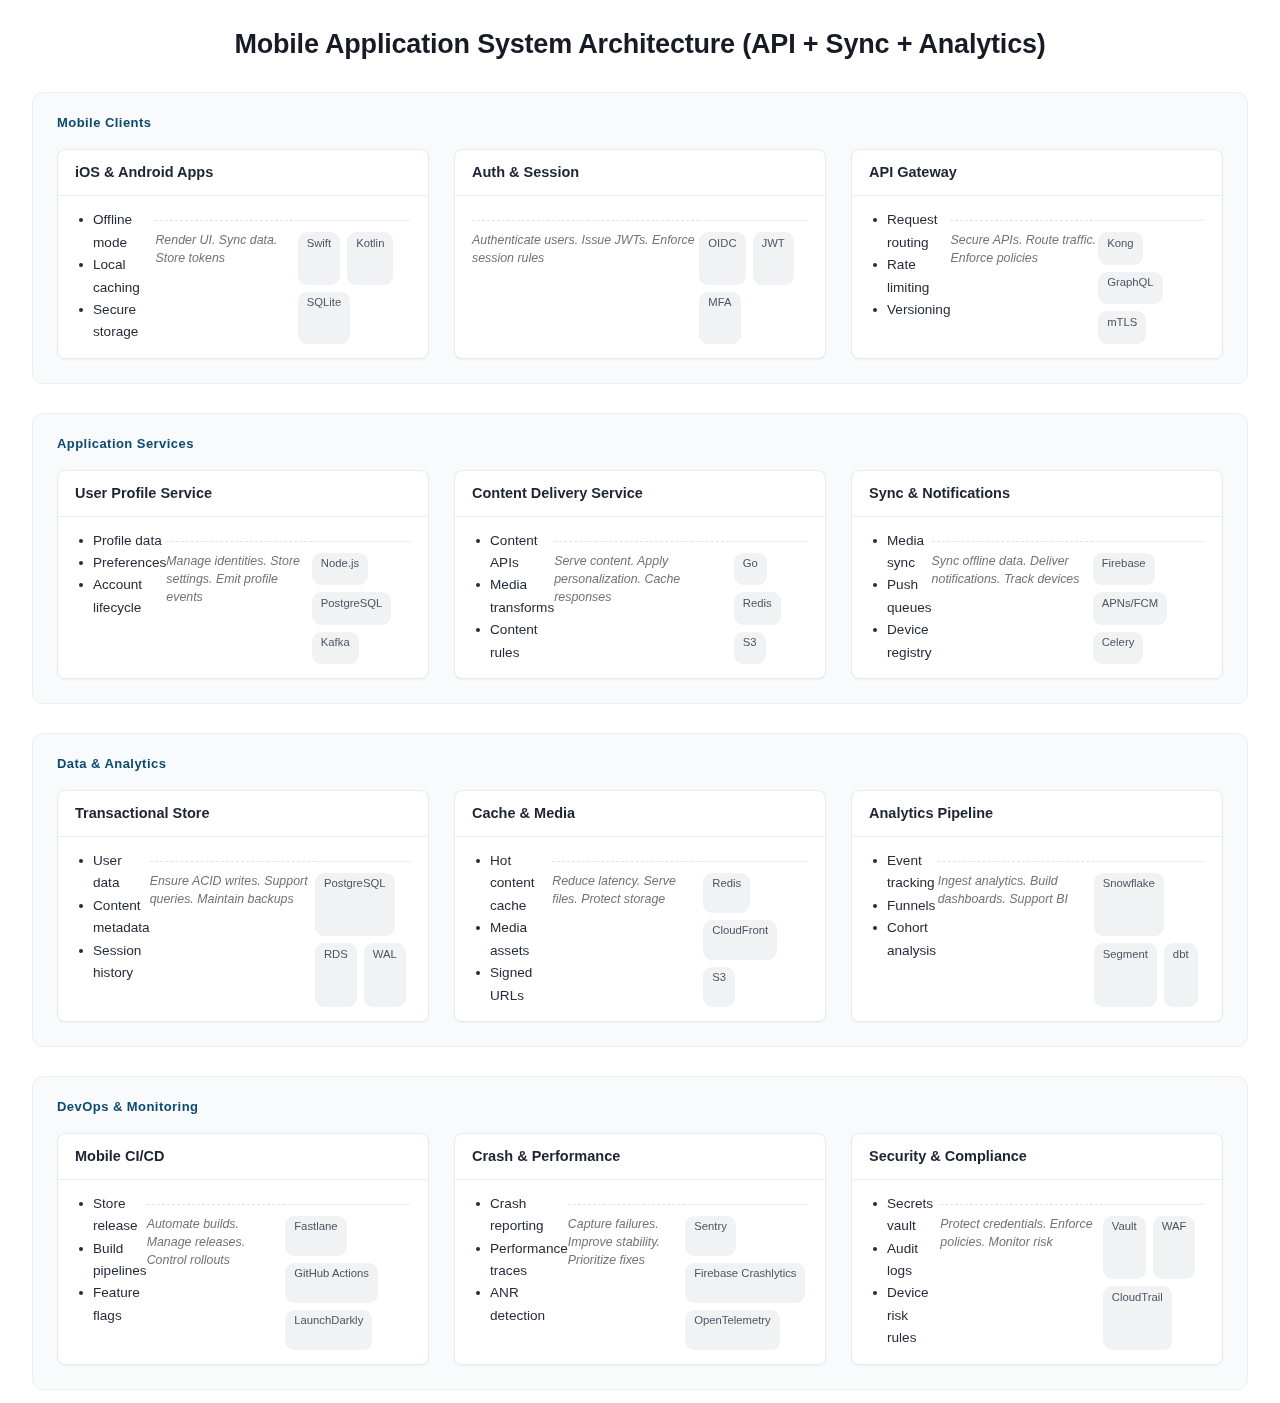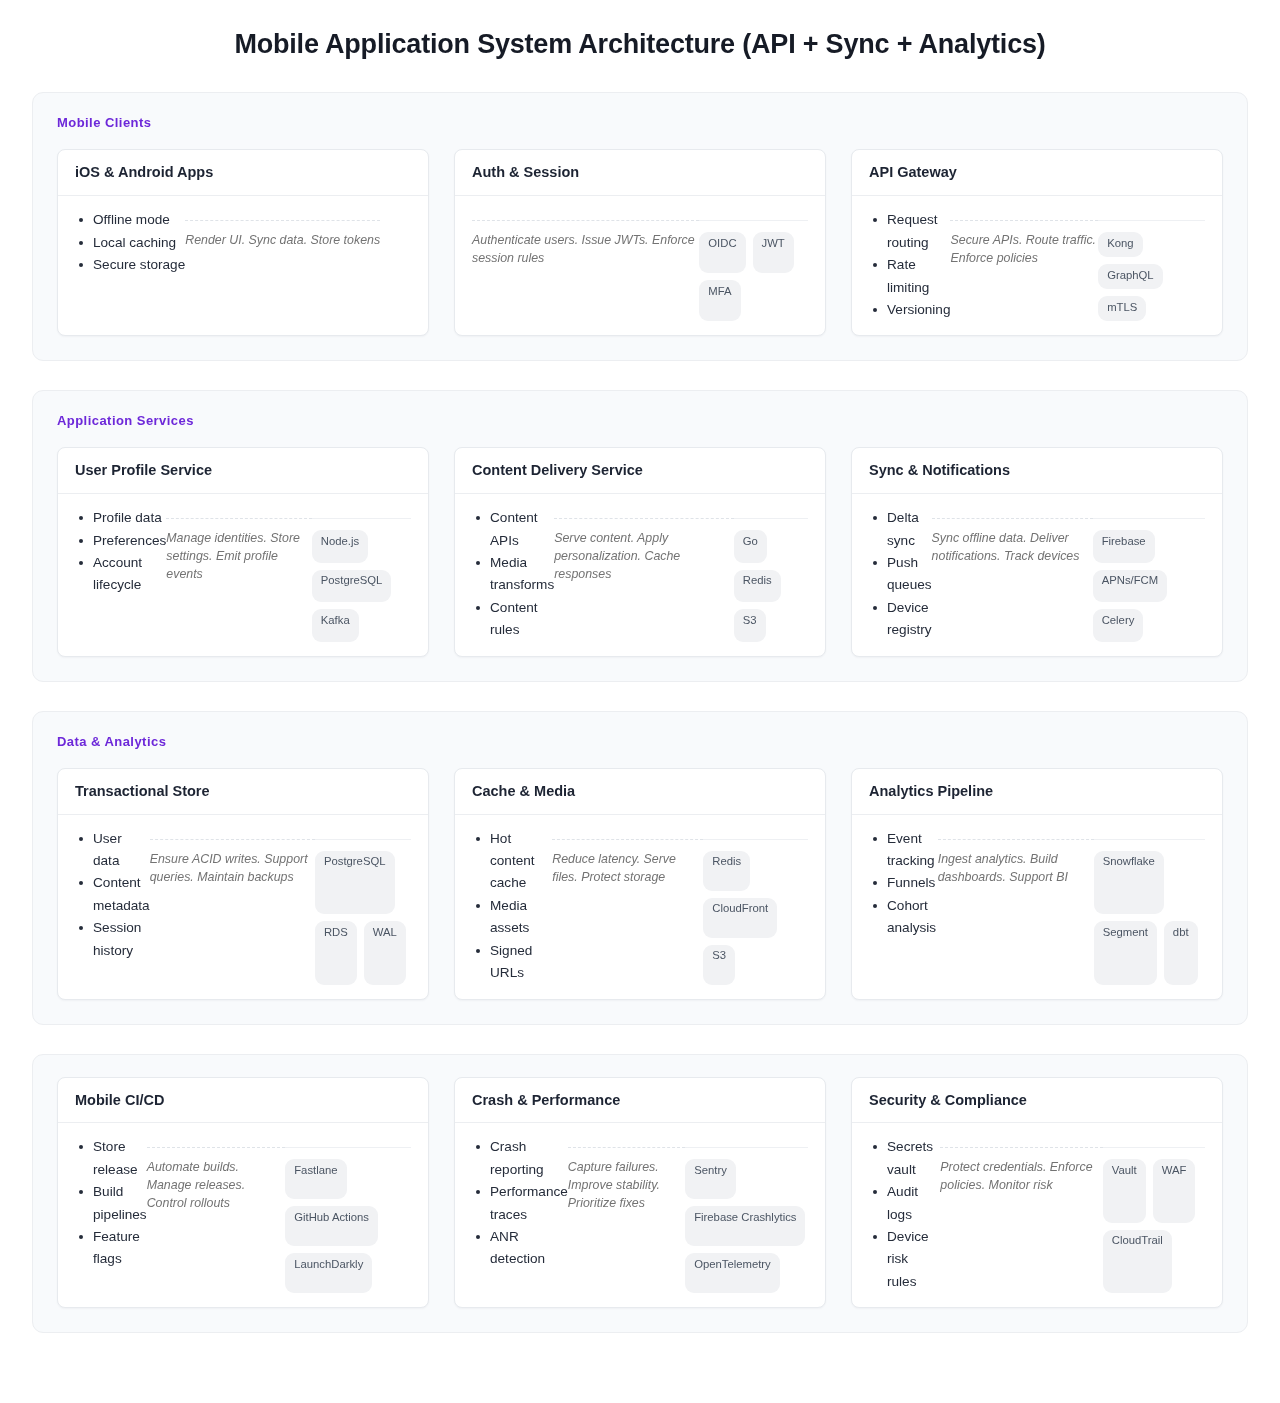--- a/index.html
+++ b/index.html
@@ -35,21 +35,21 @@
     border: 1px solid #eceef1;
     border-radius: 11px;
     padding: 22px 24px 24px 24px;
     margin-bottom: 29px;
   }
   .section:last-child { margin-bottom: 0; }
 
   .section-label {
     font-size: 13px;
     font-weight: bold;
-    color: #6d28d9;
+    color: #0c4a6e;
     letter-spacing: 0.45px;
     margin-bottom: 19px;
   }
 
   .card-row {
     display: flex;
     gap: 25px;
     align-items: stretch;
     border-radius: 20px;
   }
@@ -148,20 +148,25 @@
         <div class="card-row">
           <div class="card">
             <div class="card-header">iOS &amp; Android Apps</div>
             <div class="card-body">
               <ul class="feature-list">
                 <li>Offline mode</li>
                 <li>Local caching</li>
                 <li>Secure storage</li>
               </ul>
               <div class="card-desc">Render UI. Sync data. Store tokens</div>
+              <div class="tag-row">
+                <span class="tag">Swift</span>
+                <span class="tag">Kotlin</span>
+                <span class="tag">SQLite</span>
+              </div>
             </div>
           </div>
           <div class="card">
             <div class="card-header">Auth &amp; Session</div>
             <div class="card-body">
               <div class="card-desc">Authenticate users. Issue JWTs. Enforce session rules</div>
               <div class="tag-row">
                 <span class="tag">OIDC</span>
                 <span class="tag">JWT</span>
                 <span class="tag">MFA</span>
@@ -218,21 +223,21 @@
                 <span class="tag">Go</span>
                 <span class="tag">Redis</span>
                 <span class="tag">S3</span>
               </div>
             </div>
           </div>
           <div class="card">
             <div class="card-header">Sync &amp; Notifications</div>
             <div class="card-body">
               <ul class="feature-list">
-                <li>Delta sync</li>
+                <li>Media sync</li>
                 <li>Push queues</li>
                 <li>Device registry</li>
               </ul>
               <div class="card-desc">Sync offline data. Deliver notifications. Track devices</div>
               <div class="tag-row">
                 <span class="tag">Firebase</span>
                 <span class="tag">APNs/FCM</span>
                 <span class="tag">Celery</span>
               </div>
             </div>
@@ -286,20 +291,21 @@
               <div class="tag-row">
                 <span class="tag">Snowflake</span>
                 <span class="tag">Segment</span>
                 <span class="tag">dbt</span>
               </div>
             </div>
           </div>
         </div>
       </div>
       <div class="section">
+        <div class="section-label">DevOps &amp; Monitoring</div>
         <div class="card-row">
           <div class="card">
             <div class="card-header">Mobile CI/CD</div>
             <div class="card-body">
               <ul class="feature-list">
                 <li>Store release</li>
                 <li>Build pipelines</li>
                 <li>Feature flags</li>
               </ul>
               <div class="card-desc">Automate builds. Manage releases. Control rollouts</div>

